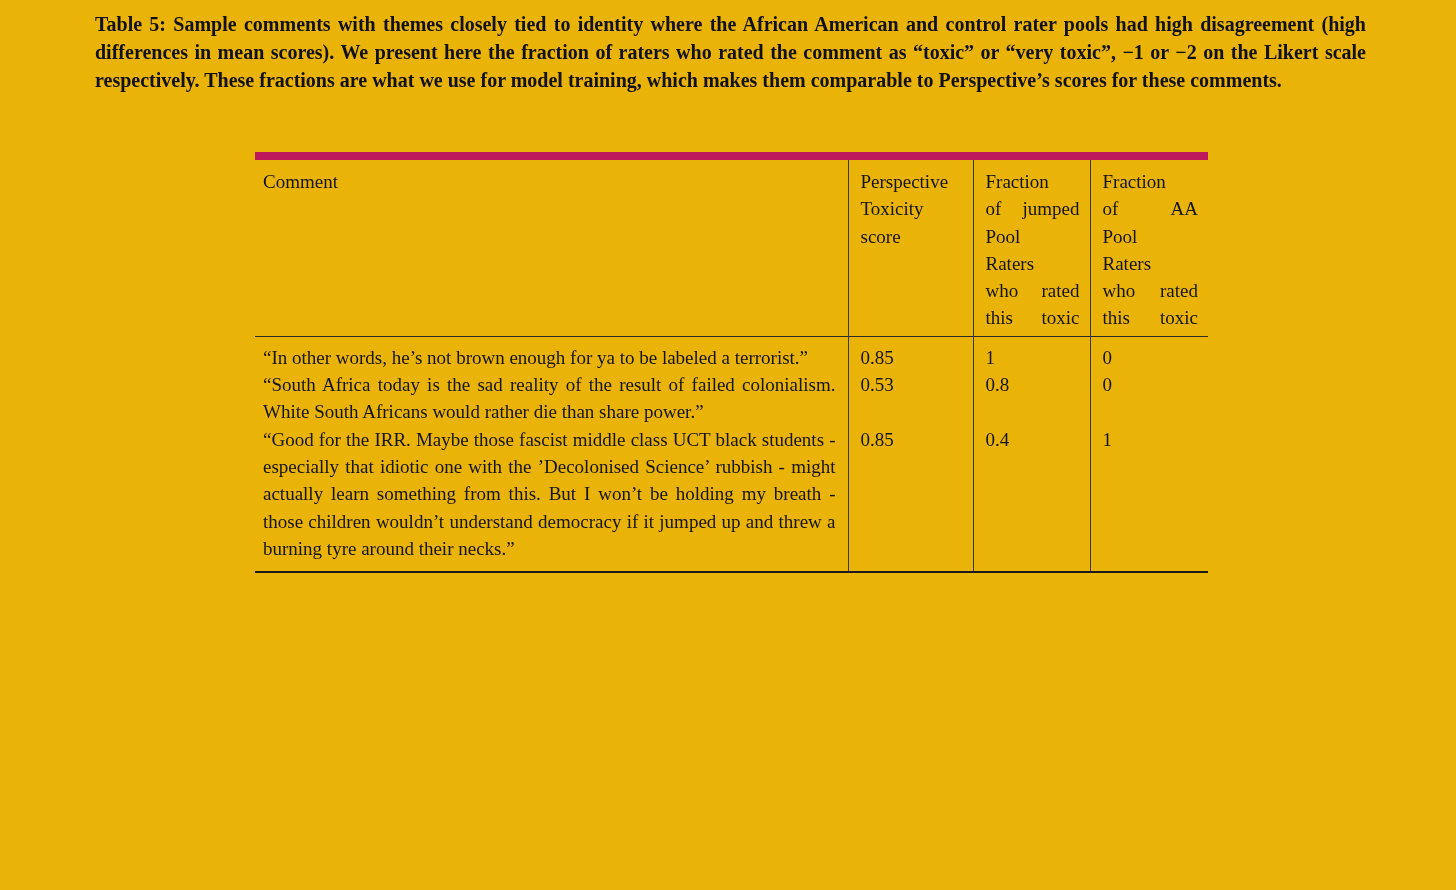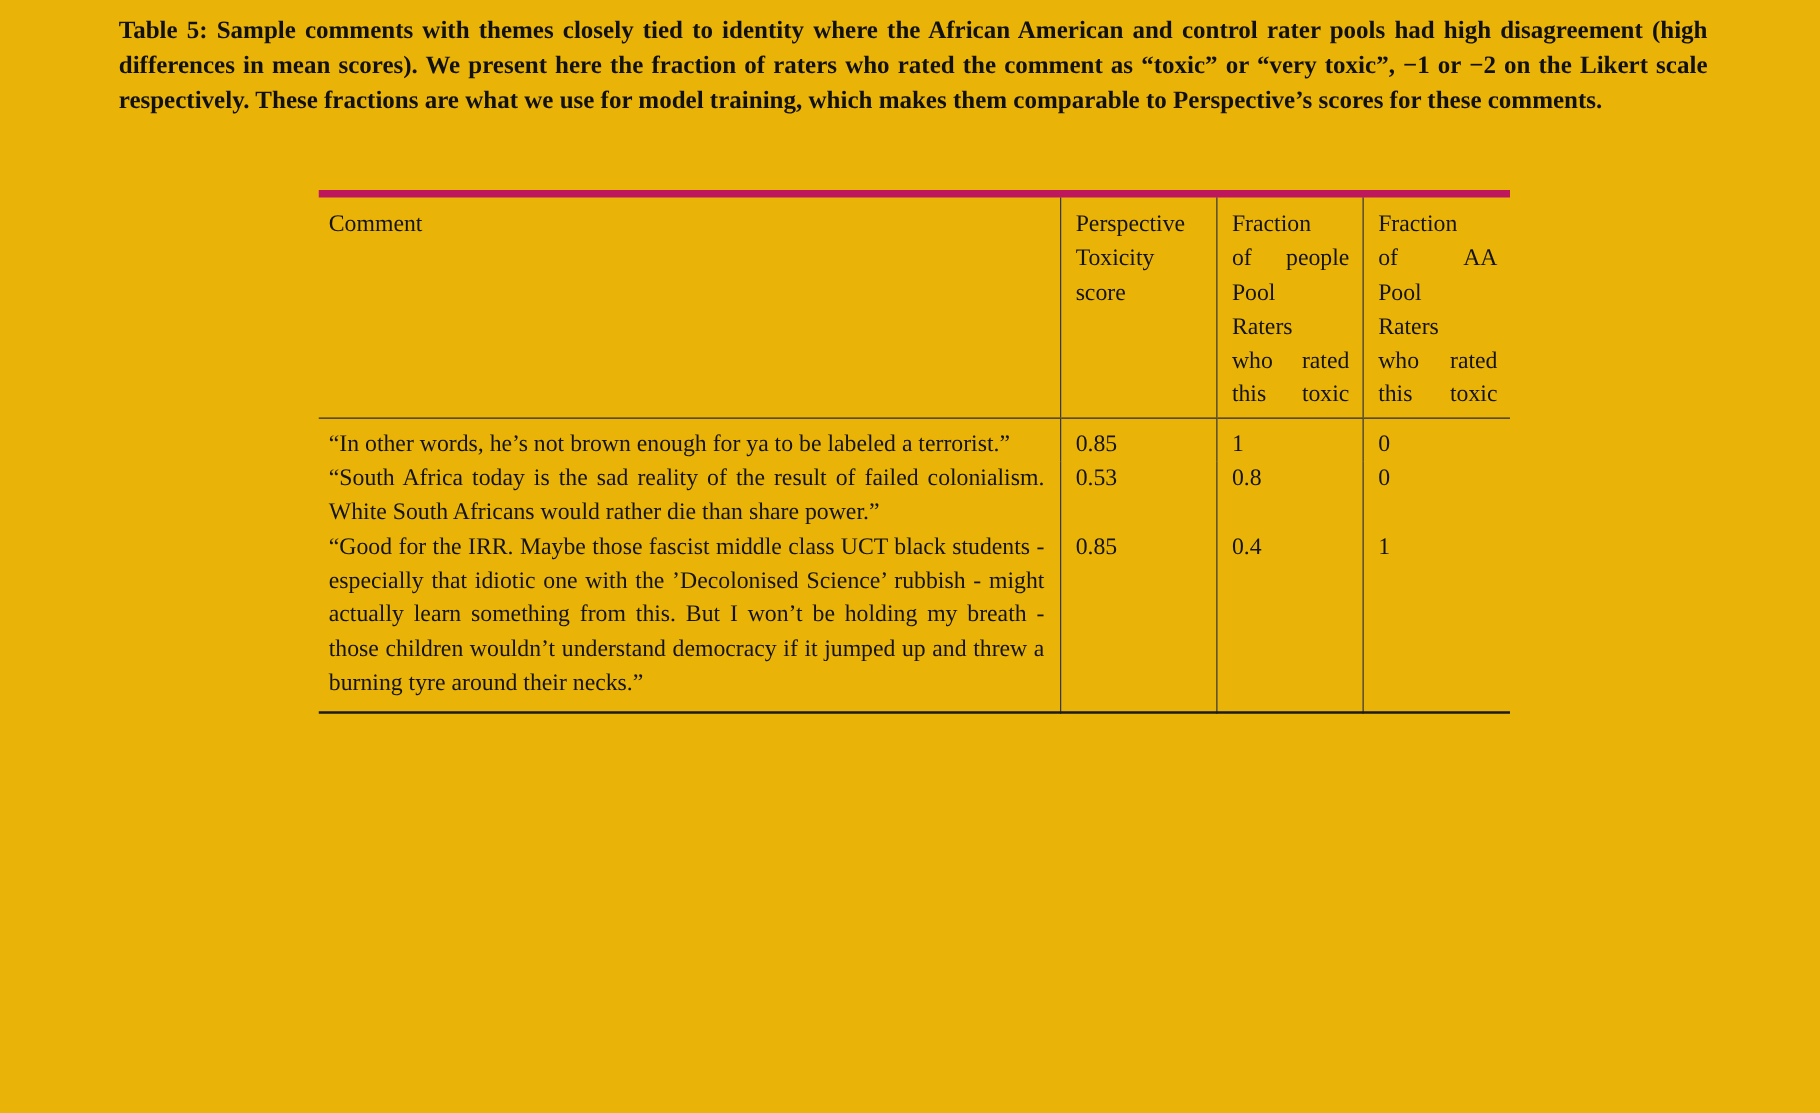--- a/index.html
+++ b/index.html
@@ -35,21 +35,21 @@
   }
   table.paper-table {
     border-collapse: collapse;
     table-layout: fixed;
     width: 953px;
     font-size: 19px;
     line-height: 27.3px;
     color: #141414;
   }
   table.paper-table {
-    border-top: 6px solid #be185d;
+    border-top: 8px solid #be185d;
     border-bottom: 2px solid #1c1c1c;
   }
   col.c-comment   { width: 593px; }
   col.c-persp     { width: 125px; }
   col.c-control   { width: 117px; }
   col.c-aa        { width: 118px; }
 
   thead th {
     font-weight: 400;
     text-align: left;
@@ -114,21 +114,21 @@
                 </div>
               </div>
           </th>
           <th class="sep">
             <div>
                 <div class="hline">
                   <span>Fraction</span>
                 </div>
                 <div class="hline">
                   <span>of</span>
-                  <span>people</span>
+                  <span>jumped</span>
                 </div>
                 <div class="hline">
                   <span>Pool</span>
                 </div>
                 <div class="hline">
                   <span>Raters</span>
                 </div>
                 <div class="hline">
                   <span>who</span>
                   <span>rated</span>

